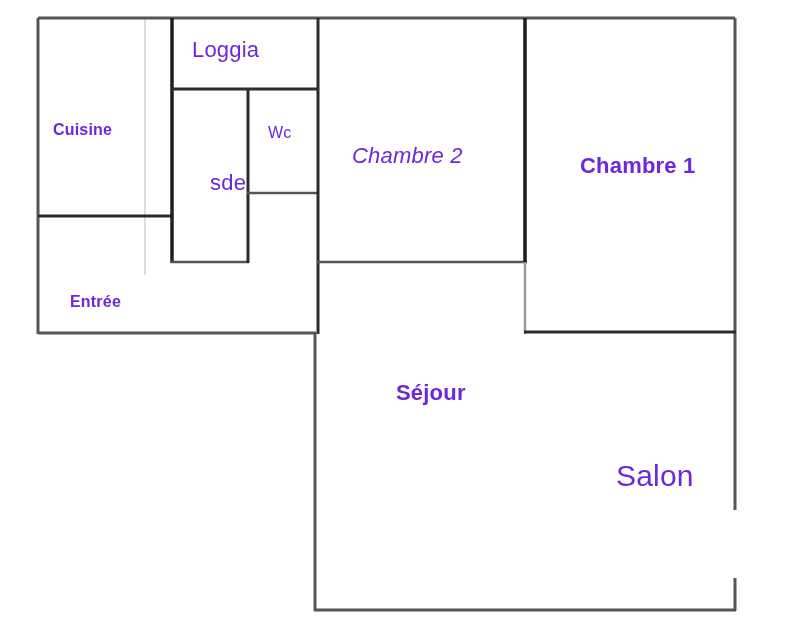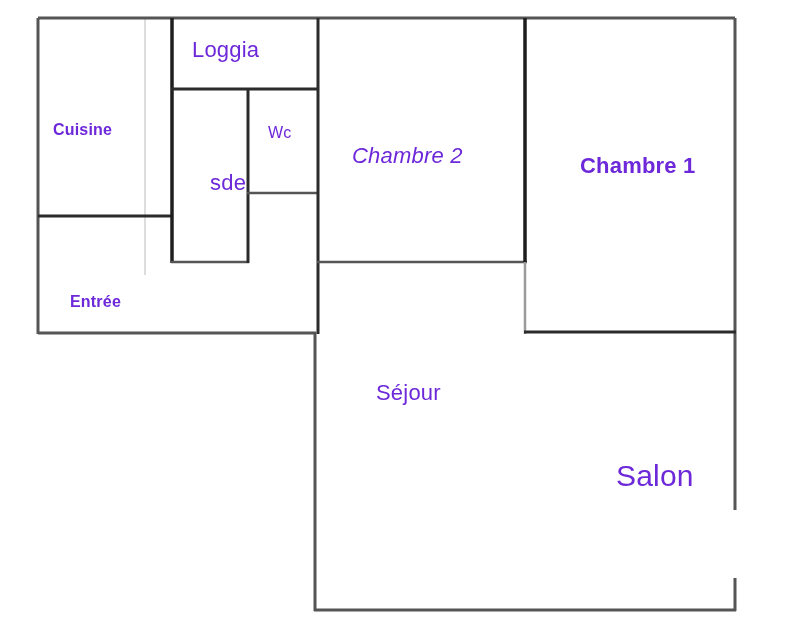--- a/index.html
+++ b/index.html
@@ -37,21 +37,21 @@
     line-height: 1;
     font-family: "Liberation Sans", sans-serif;
   }
   .lbl-cuisine   { left: 53px;  top: 122px; font-size: 16px; }
   .lbl-entree    { left: 70px;  top: 266px; font-size: 16px; margin-top: 28px; }
   .lbl-loggia    { left: 192px; top: 39px;  font-size: 22px; font-weight: normal; }
   .lbl-sde       { left: 178px; top: 172px; font-size: 22px; font-weight: normal; margin-left: 32px; }
   .lbl-wc        { left: 268px; top: 125px; font-size: 16px; font-weight: normal; }
   .lbl-chambre2  { left: 352px; top: 145px; font-size: 22px; font-weight: normal; font-style: italic; }
   .lbl-chambre1  { left: 580px; top: 155px; font-size: 22px; font-weight: bold; }
-  .lbl-sejour    { left: 376px; top: 382px; font-size: 22px; font-weight: normal; }
+  .lbl-sejour    { left: 396px; top: 382px; font-size: 22px; font-weight: bold; }
   .lbl-salon     { left: 616px; top: 461px; font-size: 30px; font-weight: normal; }
 </style>
 </head>
 <body>
 
 <div id="plan-root">
 
   <svg id="plan-svg" viewBox="0 0 800 643">
     <rect x="0" y="0" width="800" height="643" fill="#ffffff"></rect>
 

